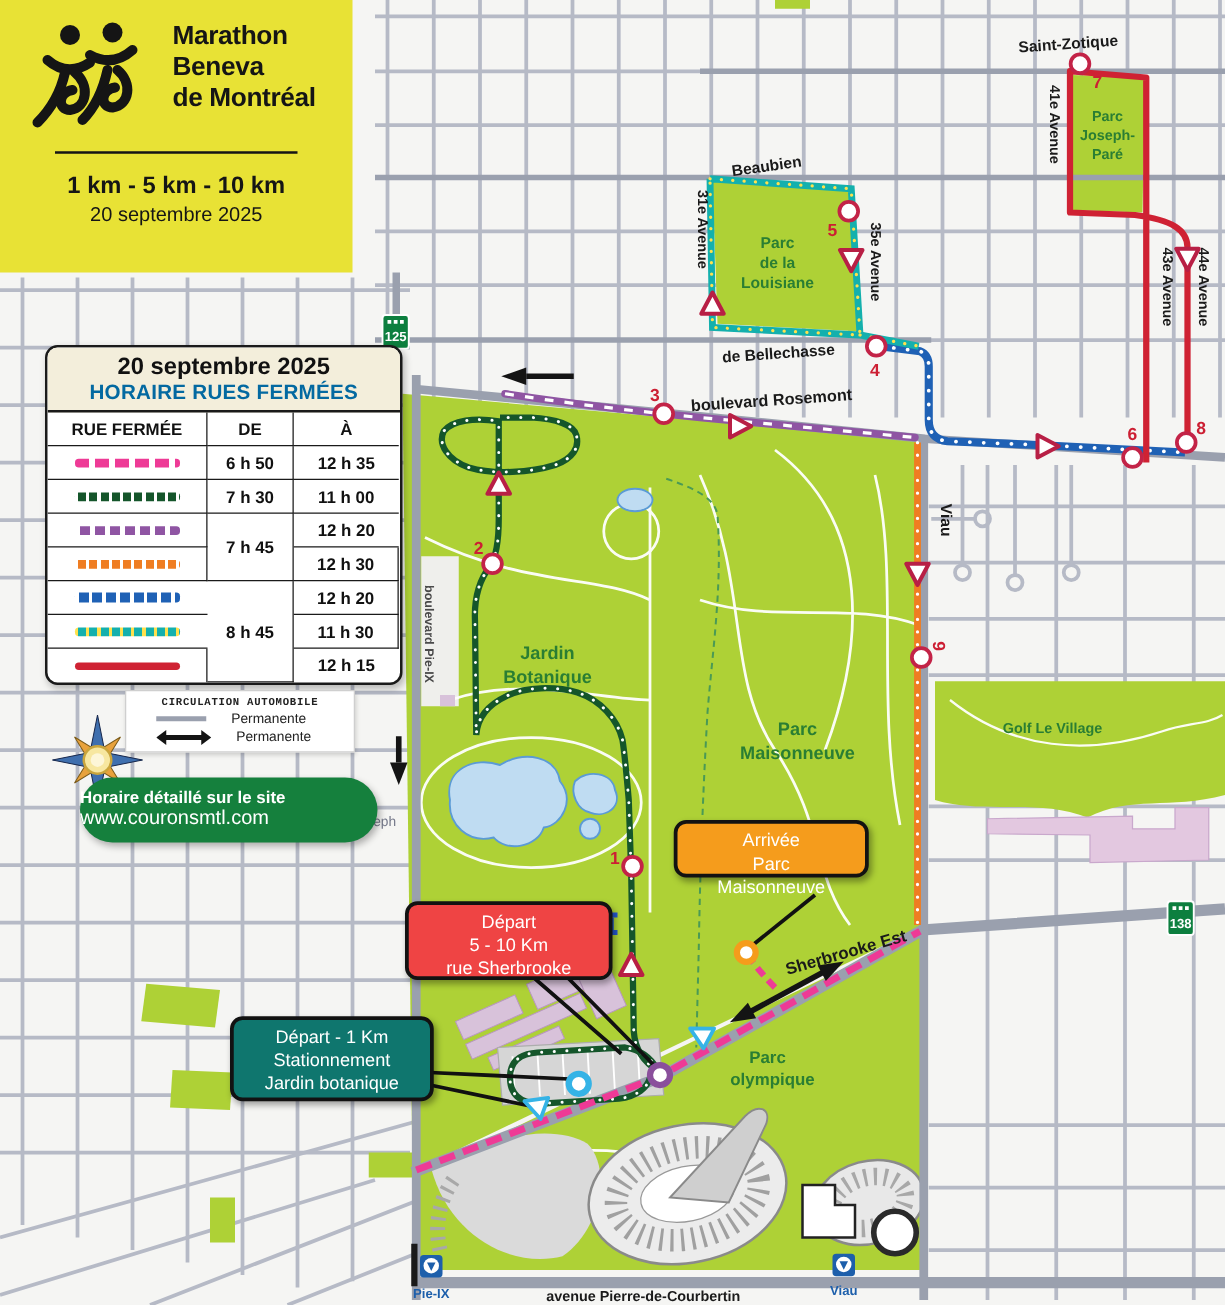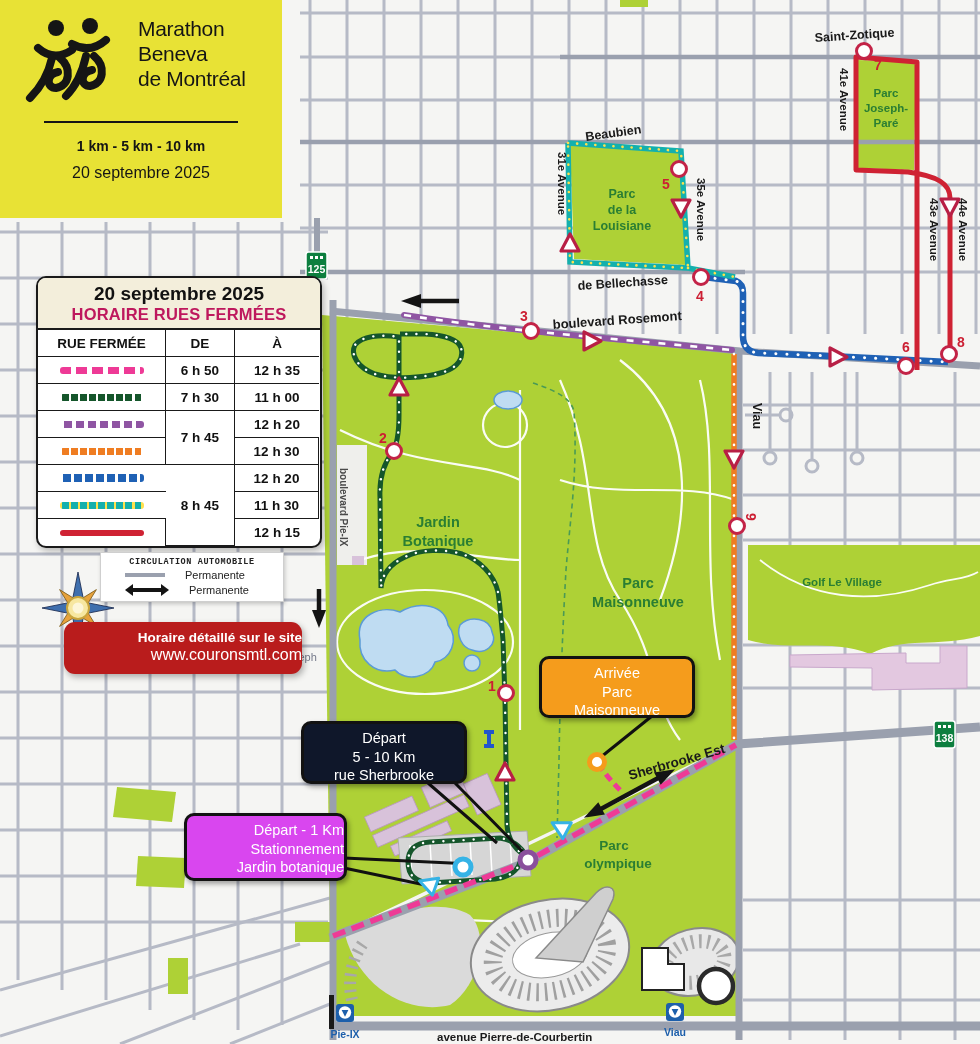--- a/index.html
+++ b/index.html
@@ -3,30 +3,30 @@
 <meta charset="utf-8">
 <style>
   html,body{margin:0;padding:0;}
   body{width:980px;height:1044px;position:relative;overflow:hidden;
        font-family:"Liberation Sans",sans-serif;background:#f5f5f3;}
   #map-svg{position:absolute;left:0;top:0;z-index:1;}
   .ovl{position:absolute;z-index:2;box-sizing:border-box;}
 
   
   #brand{left:0;top:0;width:282px;height:218px;background:#e8e235;color:#151515;}
-  #brand .ttl{position:absolute;left:138px;top:16px;font-weight:normal;font-size:21px;line-height:25px;letter-spacing:-0.3px;}
+  #brand .ttl{position:absolute;left:138px;top:16px;font-weight:bold;font-size:21px;line-height:25px;letter-spacing:-0.3px;}
   #brand .rule{position:absolute;left:44px;top:121px;width:194px;height:2px;background:#151515;}
-  #brand .dist{position:absolute;left:0;top:138px;width:282px;text-align:center;font-weight:bold;font-size:14px;}
+  #brand .dist{position:absolute;left:0;top:138px;width:282px;text-align:center;font-weight:bold;font-size:19px;}
   #brand .date{position:absolute;left:0;top:164px;width:282px;text-align:center;font-size:16px;}
 
   
   #sched{left:36px;top:276px;width:286px;background:#fff;border:2.5px solid #1a1a1a;border-radius:10px;overflow:hidden;box-shadow:2px 3px 6px rgba(0,0,0,.25);}
   #sched .head{background:#f3eedb;text-align:center;padding:5px 0 4px;border-bottom:2px solid #1a1a1a;}
   #sched .head .d{font-weight:bold;font-size:19px;color:#111;}
-  #sched .head .t{font-weight:bold;font-size:16.5px;color:#be185d;letter-spacing:.2px;}
+  #sched .head .t{font-weight:bold;font-size:16.5px;color:#0369a1;letter-spacing:.2px;}
   #tbl{display:grid;grid-template-columns:128px 69px 84px;grid-auto-rows:27px;}
   #tbl > div{border-right:1.5px solid #1a1a1a;border-bottom:1.5px solid #1a1a1a;display:flex;align-items:center;justify-content:center;font-size:13.5px;font-weight:bold;color:#111;}
   #tbl > div:nth-child(3n){border-right:none;}
   #tbl .last{border-bottom:none;}
   .sw{width:84px;height:7px;border-radius:3px;}
   .sw-pink  {background:repeating-linear-gradient(90deg,#ee3a96 0 11px,#fff 11px 16px);}
   .sw-green {background:repeating-linear-gradient(90deg,#fff 0 2.5px,#15562b 2.5px 9px);}
   .sw-purple{background:repeating-linear-gradient(90deg,#fff 0 4px,#8f55a3 4px 12px);}
   .sw-orange{background:repeating-linear-gradient(90deg,#fff 0 2.5px,#ef7d22 2.5px 9px);}
   .sw-blue  {background:repeating-linear-gradient(90deg,#fff 0 3px,#1f61b5 3px 11px);height:8px;}
@@ -36,29 +36,29 @@
   .cell-merge3{grid-row:span 3;}
 
   
   #leg{left:100px;top:552px;width:184px;height:50px;background:#fff;border:1px solid #cfcfcf;box-shadow:1px 2px 4px rgba(0,0,0,.2);padding:4px 6px;}
   #leg .t{font-size:8.5px;font-weight:bold;letter-spacing:.6px;color:#222;text-align:center;font-family:"Liberation Mono","DejaVu Sans Mono",monospace;}
   #leg .row{display:flex;align-items:center;gap:20px;height:15px;padding-left:18px;}
   #leg .row .lbl{font-size:11px;color:#222;}
   #leg .grayline{width:40px;height:4px;background:#9aa0ae;}
 
   
-  #banner{left:64px;top:622px;width:238px;height:52px;background:#b91c1c;border-radius:11px;color:#fff;text-align:right;box-shadow:2px 3px 6px rgba(0,0,0,.3);}
+  #banner{left:64px;top:622px;width:238px;height:52px;background:#15803d;border-radius:26px;color:#fff;text-align:left;box-shadow:2px 3px 6px rgba(0,0,0,.3);}
   #banner .l1{font-weight:bold;font-size:13.5px;margin-top:8px;}
   #banner .l2{font-size:16px;margin-top:1px;}
 
   
   .callout{border:3px solid #121212;border-radius:10px;color:#fff;text-align:center;font-size:14.5px;line-height:18.5px;padding-top:5px;box-shadow:2px 3px 5px rgba(0,0,0,.35);}
-  #co-arrivee{left:539px;top:656px;width:156px;height:62px;background:#f59c1c;}
-  #co-dep510{left:301px;top:721px;width:166px;height:63px;background:#0f172a;}
-  #co-dep1 {left:184px;top:813px;width:163px;height:68px;background:#d946ef;text-align:right;}
+  #co-arrivee{left:539px;top:656px;width:156px;height:46px;background:#f59c1c;}
+  #co-dep510{left:324px;top:721px;width:166px;height:63px;background:#ef4444;}
+  #co-dep1 {left:184px;top:813px;width:163px;height:68px;background:#0f766e;}
 </style>
 </head>
 <body>
 
 <svg id="map-svg" width="980" height="1044" viewBox="0 0 980 1044">
   <rect x="0" y="0" width="980" height="1044" fill="#f5f5f3"></rect>
 
   <g stroke="#b6bac6" stroke-width="3" fill="none">
     <path d="M310 0V334M347 0V334M384 0V334M421 0V334M458 0V334M495 0V334M532 0V334M569 0V334M606 0V334M643 0V334M680 0V334M717 0V334M754 0V334M791 0V334M828 0V334M865 0V334M902 0V334M939 0V334M976 0V334"></path>
     <path d="M300 13H980M300 57H980M300 100H980M300 142H980M300 185H980M300 228H980M300 272H980"></path>

